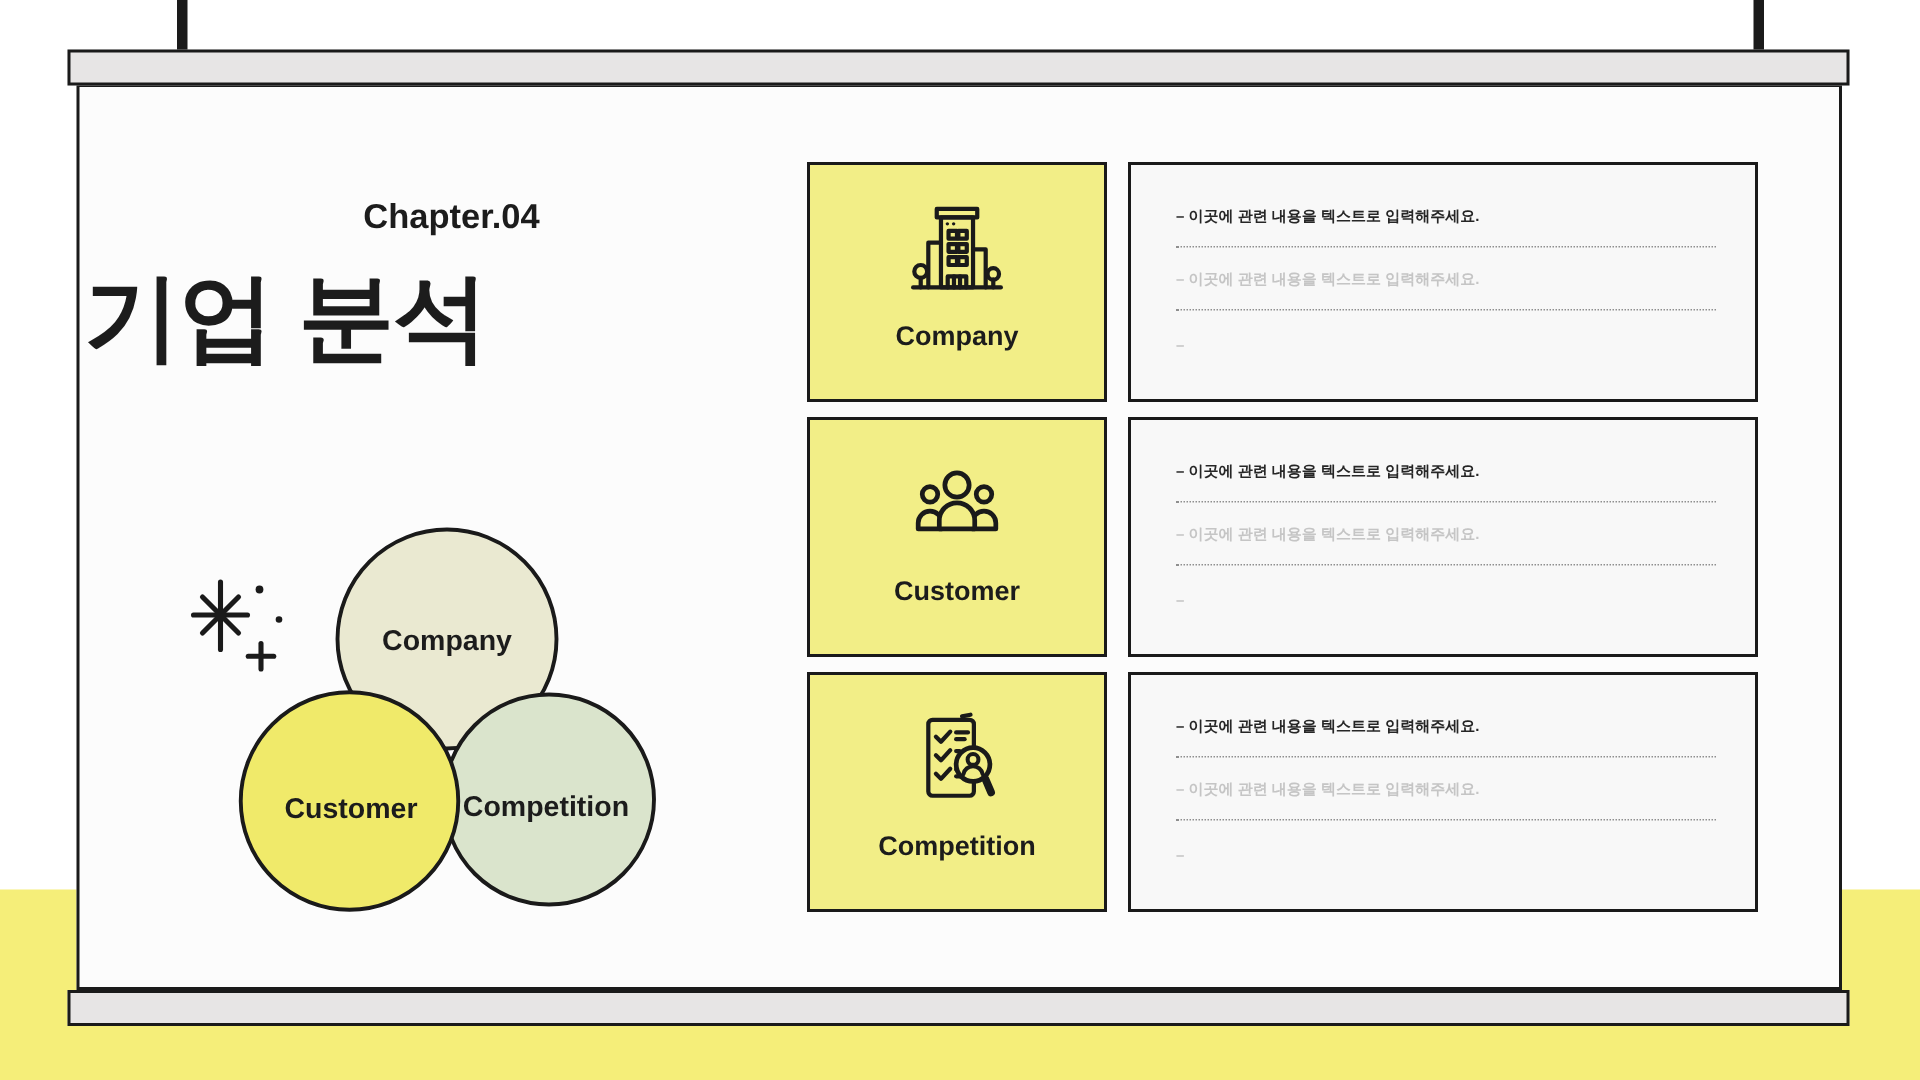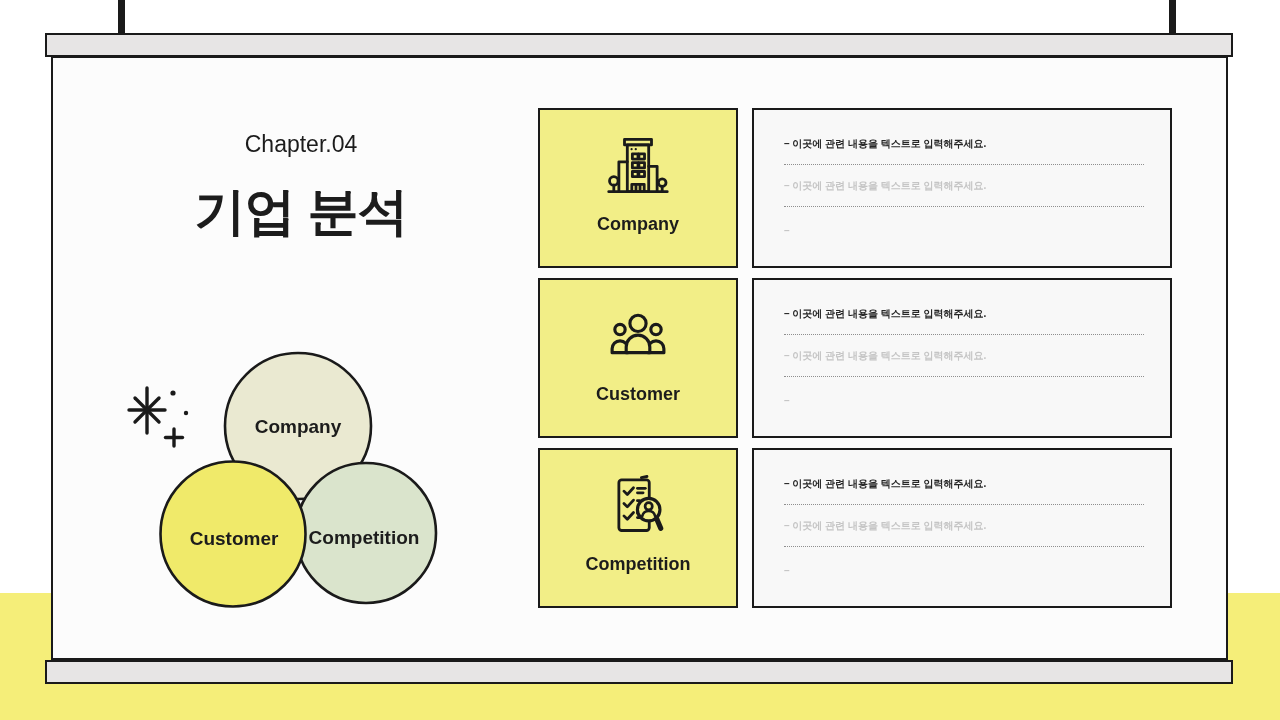--- a/index.html
+++ b/index.html
@@ -28,25 +28,25 @@
   .bar {
     left:45px; width:1188px; height:24px;
     background:#e7e5e5; border:2px solid #1a1a1a; box-sizing:border-box;
   }
   .bar-top { top:33px; }
   .bar-bottom { top:660px; }
 
   
   .chapter {
     left:86px; top:131px; width:430px; text-align:center;
-    font-size:23px; font-weight:400; color:#1c1c1c; letter-spacing:0px;
+    font-size:23px; font-weight:700; color:#1c1c1c; letter-spacing:0px;
   }
   .main-title {
-    left:56px; top:174px; width:490px; text-align:center;
-    font-size:51px; line-height:75px; font-weight:900; color:#1c1c1c;
+    left:56px; top:174px; width:490px; 
+    font-size:64px; line-height:75px; font-weight:900; color:#1c1c1c;
     letter-spacing:-1px; white-space:nowrap;
   }
 
   
   .ybox {
     left:538px; width:200px; height:160px;
     background:#f2ee87; border:2px solid #1a1a1a; box-sizing:border-box;
     display:flex; flex-direction:column; align-items:center;
   }
   .ybox .icon-wrap { margin-top:20px; height:76px; display:flex; align-items:center; justify-content:center; }

